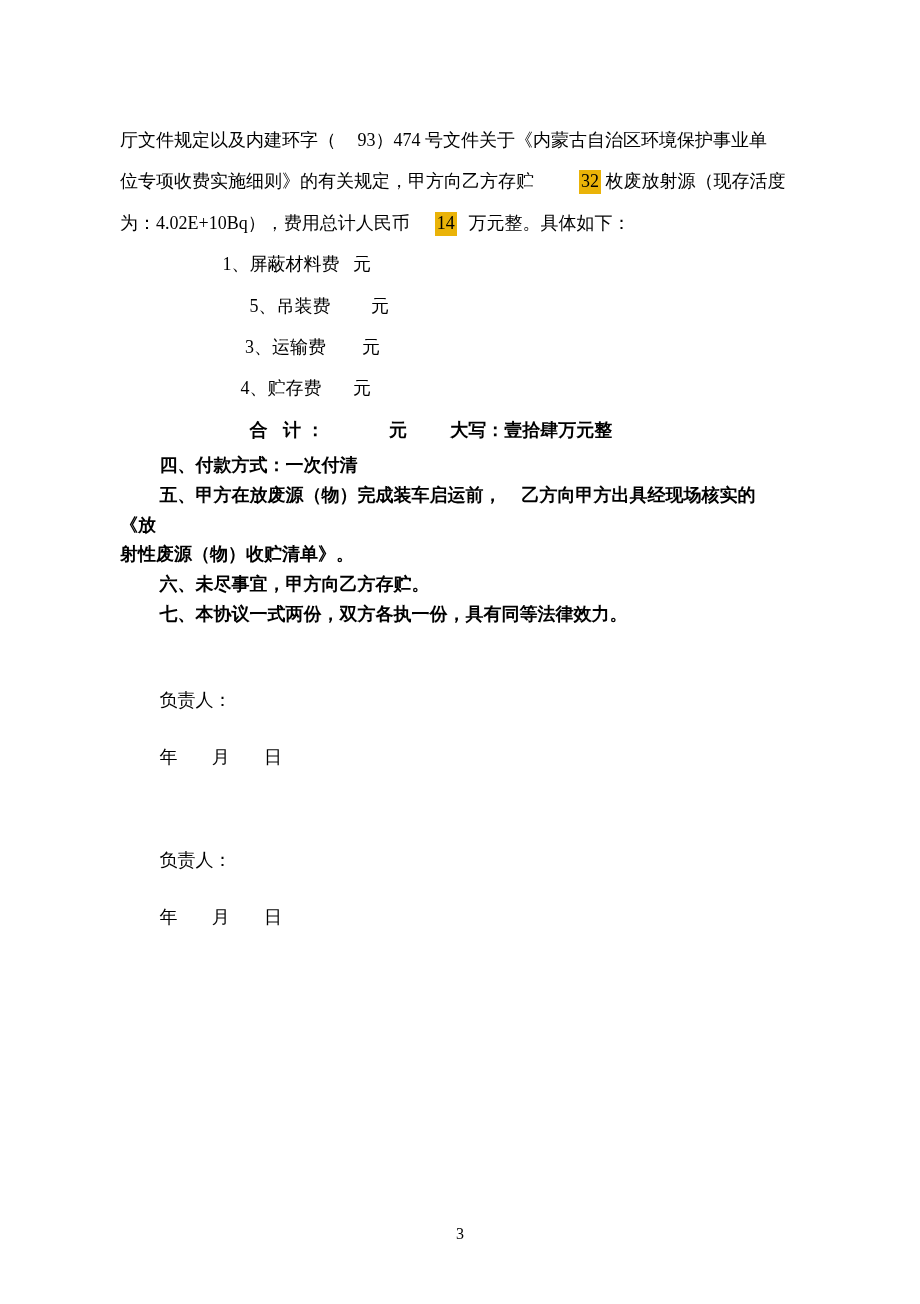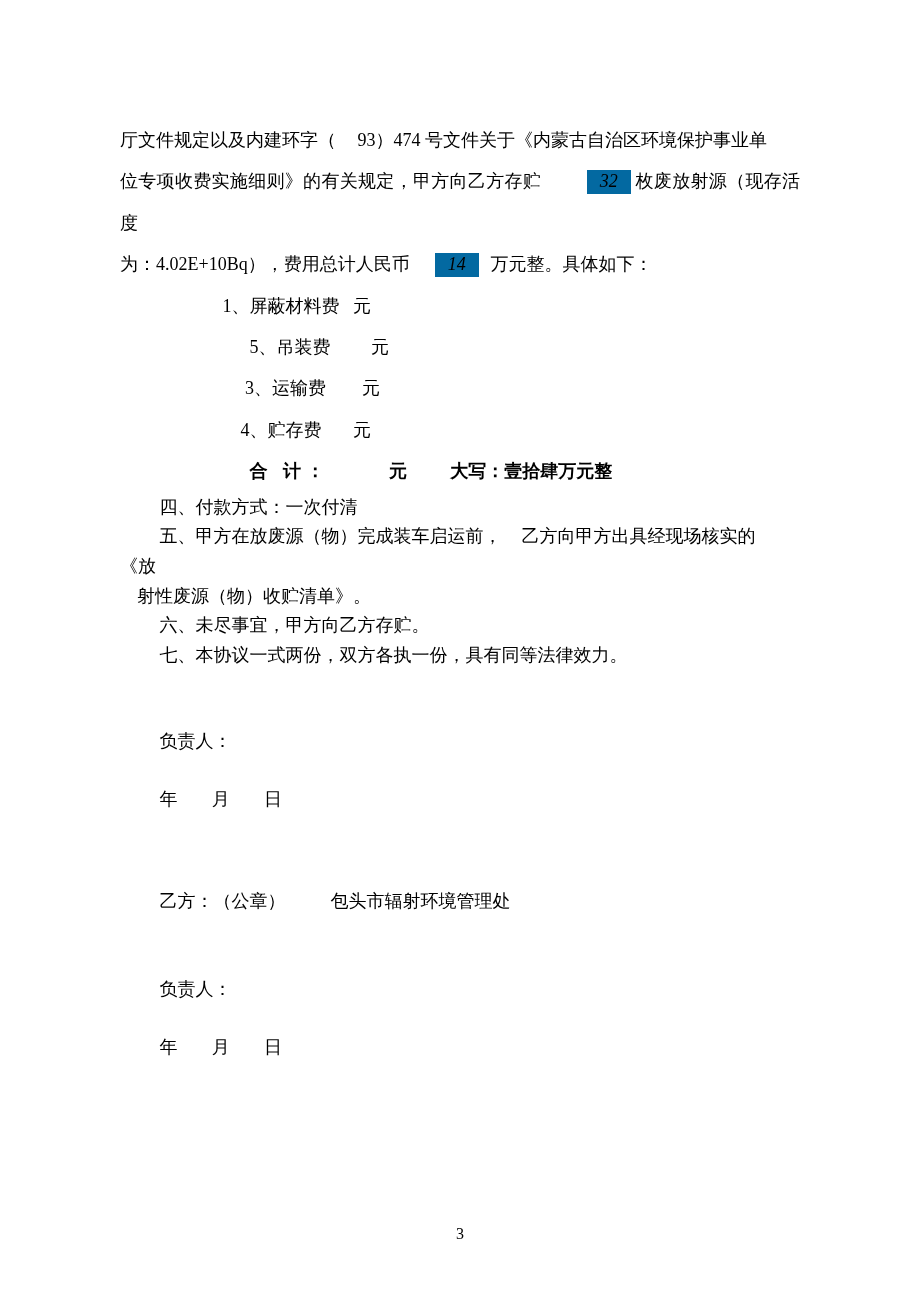--- a/index.html
+++ b/index.html
@@ -17,26 +17,25 @@
       line-height: 2.3;
     }
     .para {
       text-align: justify;
       text-justify: inter-ideograph;
     }
     .indent {
       text-indent: 2.2em;
     }
     .hl {
-      background: #0369a1;
+      background: #eab308;
       color: #000;
-      padding: 2px 13px;
+      padding: 2px 2px;
       display: inline-block;
       line-height: 1.1;
-      font-style: italic;
     }
     .fee-list {
       padding-left: 5.2em;
     }
     .fee-list .row {
       line-height: 2.3;
     }
     .label-part { display: inline-block; width: 7.5em; text-align: center; }
     .unit-part { display: inline-block; }
     .total-row .label-tot { display: inline-block; width: 7.5em; letter-spacing: 0.3em; }
@@ -45,21 +44,21 @@
     .date-row span { display: inline-block; }
     .pagenum {
       position: absolute;
       top: 1225px;
       left: 0;
       width: 100%;
       text-align: center;
       font-size: 16px;
       color: #000;
     }
-    .line-narrow { line-height: 1.65; }
+    .line-narrow { line-height: 1.65; font-weight: bold; }
   </style>
 </head>
 <body>
 
 <div class="page">
 
   <div class="para">
     <span style="display:block;">
       <span>厅文件规定以及内建环字（</span>
       <span style="display:inline-block;width:0.7em;"></span>
@@ -108,43 +107,38 @@
   <div>
     <div class="indent line-narrow">四、付款方式：一次付清</div>
     <div class="line-narrow">
       <span class="indent" style="display:block;">
         <span>五、甲方在放废源（物）完成装车启运前，</span>
         <span style="display:inline-block;width:0.6em;"></span>
         <span>乙方向甲方出具经现场核实的</span>
         <span style="display:inline-block;width:0.6em;"></span>
         <span>《放</span>
       </span>
-      <span style="display:block;margin-left:17px;">射性废源（物）收贮清单》。</span>
+      <span style="display:block;">射性废源（物）收贮清单》。</span>
     </div>
     <div class="indent line-narrow">六、未尽事宜，甲方向乙方存贮。</div>
     <div class="indent line-narrow">七、本协议一式两份，双方各执一份，具有同等法律效力。</div>
   </div>
 
   <div class="sig-block" style="margin-top:2.8em;">
     <div class="sig-row" style="margin-top:0.9em;">负责人：</div>
     <div class="sig-row date-row" style="margin-top:0.9em;">
       <span>年</span>
       <span style="width:1.4em;"></span>
       <span>月</span>
       <span style="width:1.4em;"></span>
       <span>日</span>
     </div>
   </div>
 
   <div class="sig-block" style="margin-top:3.4em;">
-    <div class="sig-row">
-      <span>乙方：（公章）</span>
-      <span style="display:inline-block;width:2em;"></span>
-      <span>包头市辐射环境管理处</span>
-    </div>
     <div class="sig-row" style="margin-top:2.6em;">负责人：</div>
     <div class="sig-row date-row" style="margin-top:0.9em;">
       <span>年</span>
       <span style="width:1.4em;"></span>
       <span>月</span>
       <span style="width:1.4em;"></span>
       <span>日</span>
     </div>
   </div>
 

